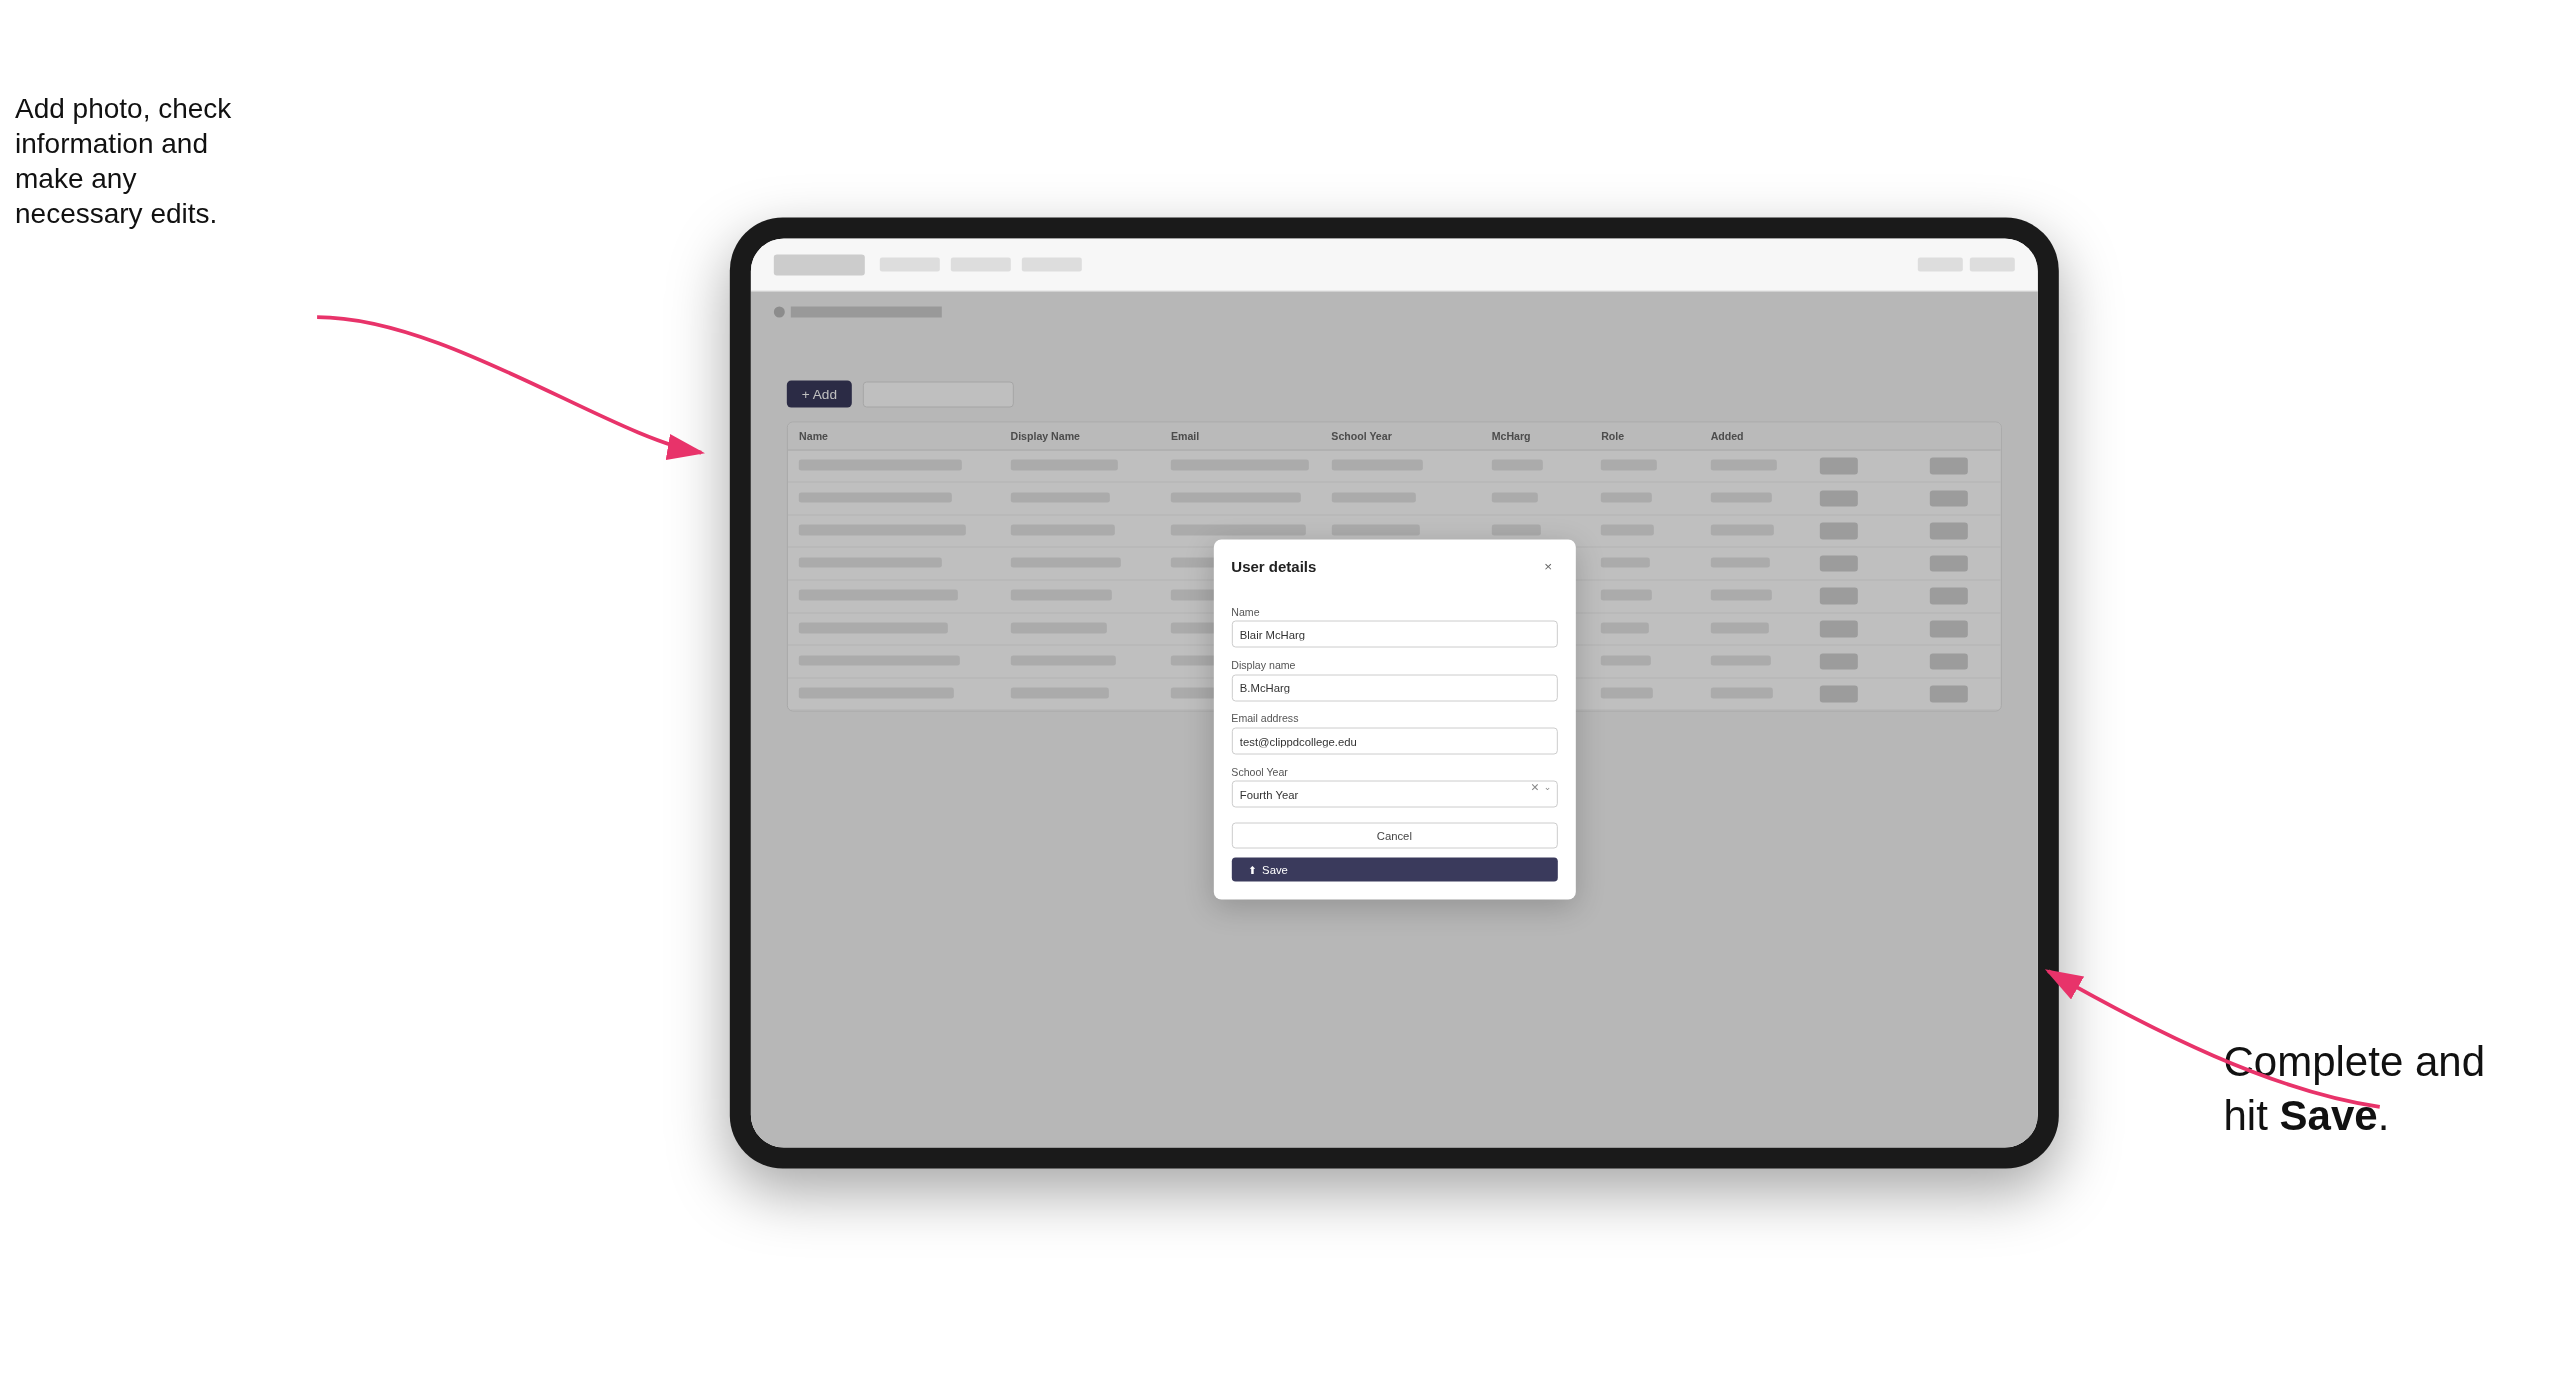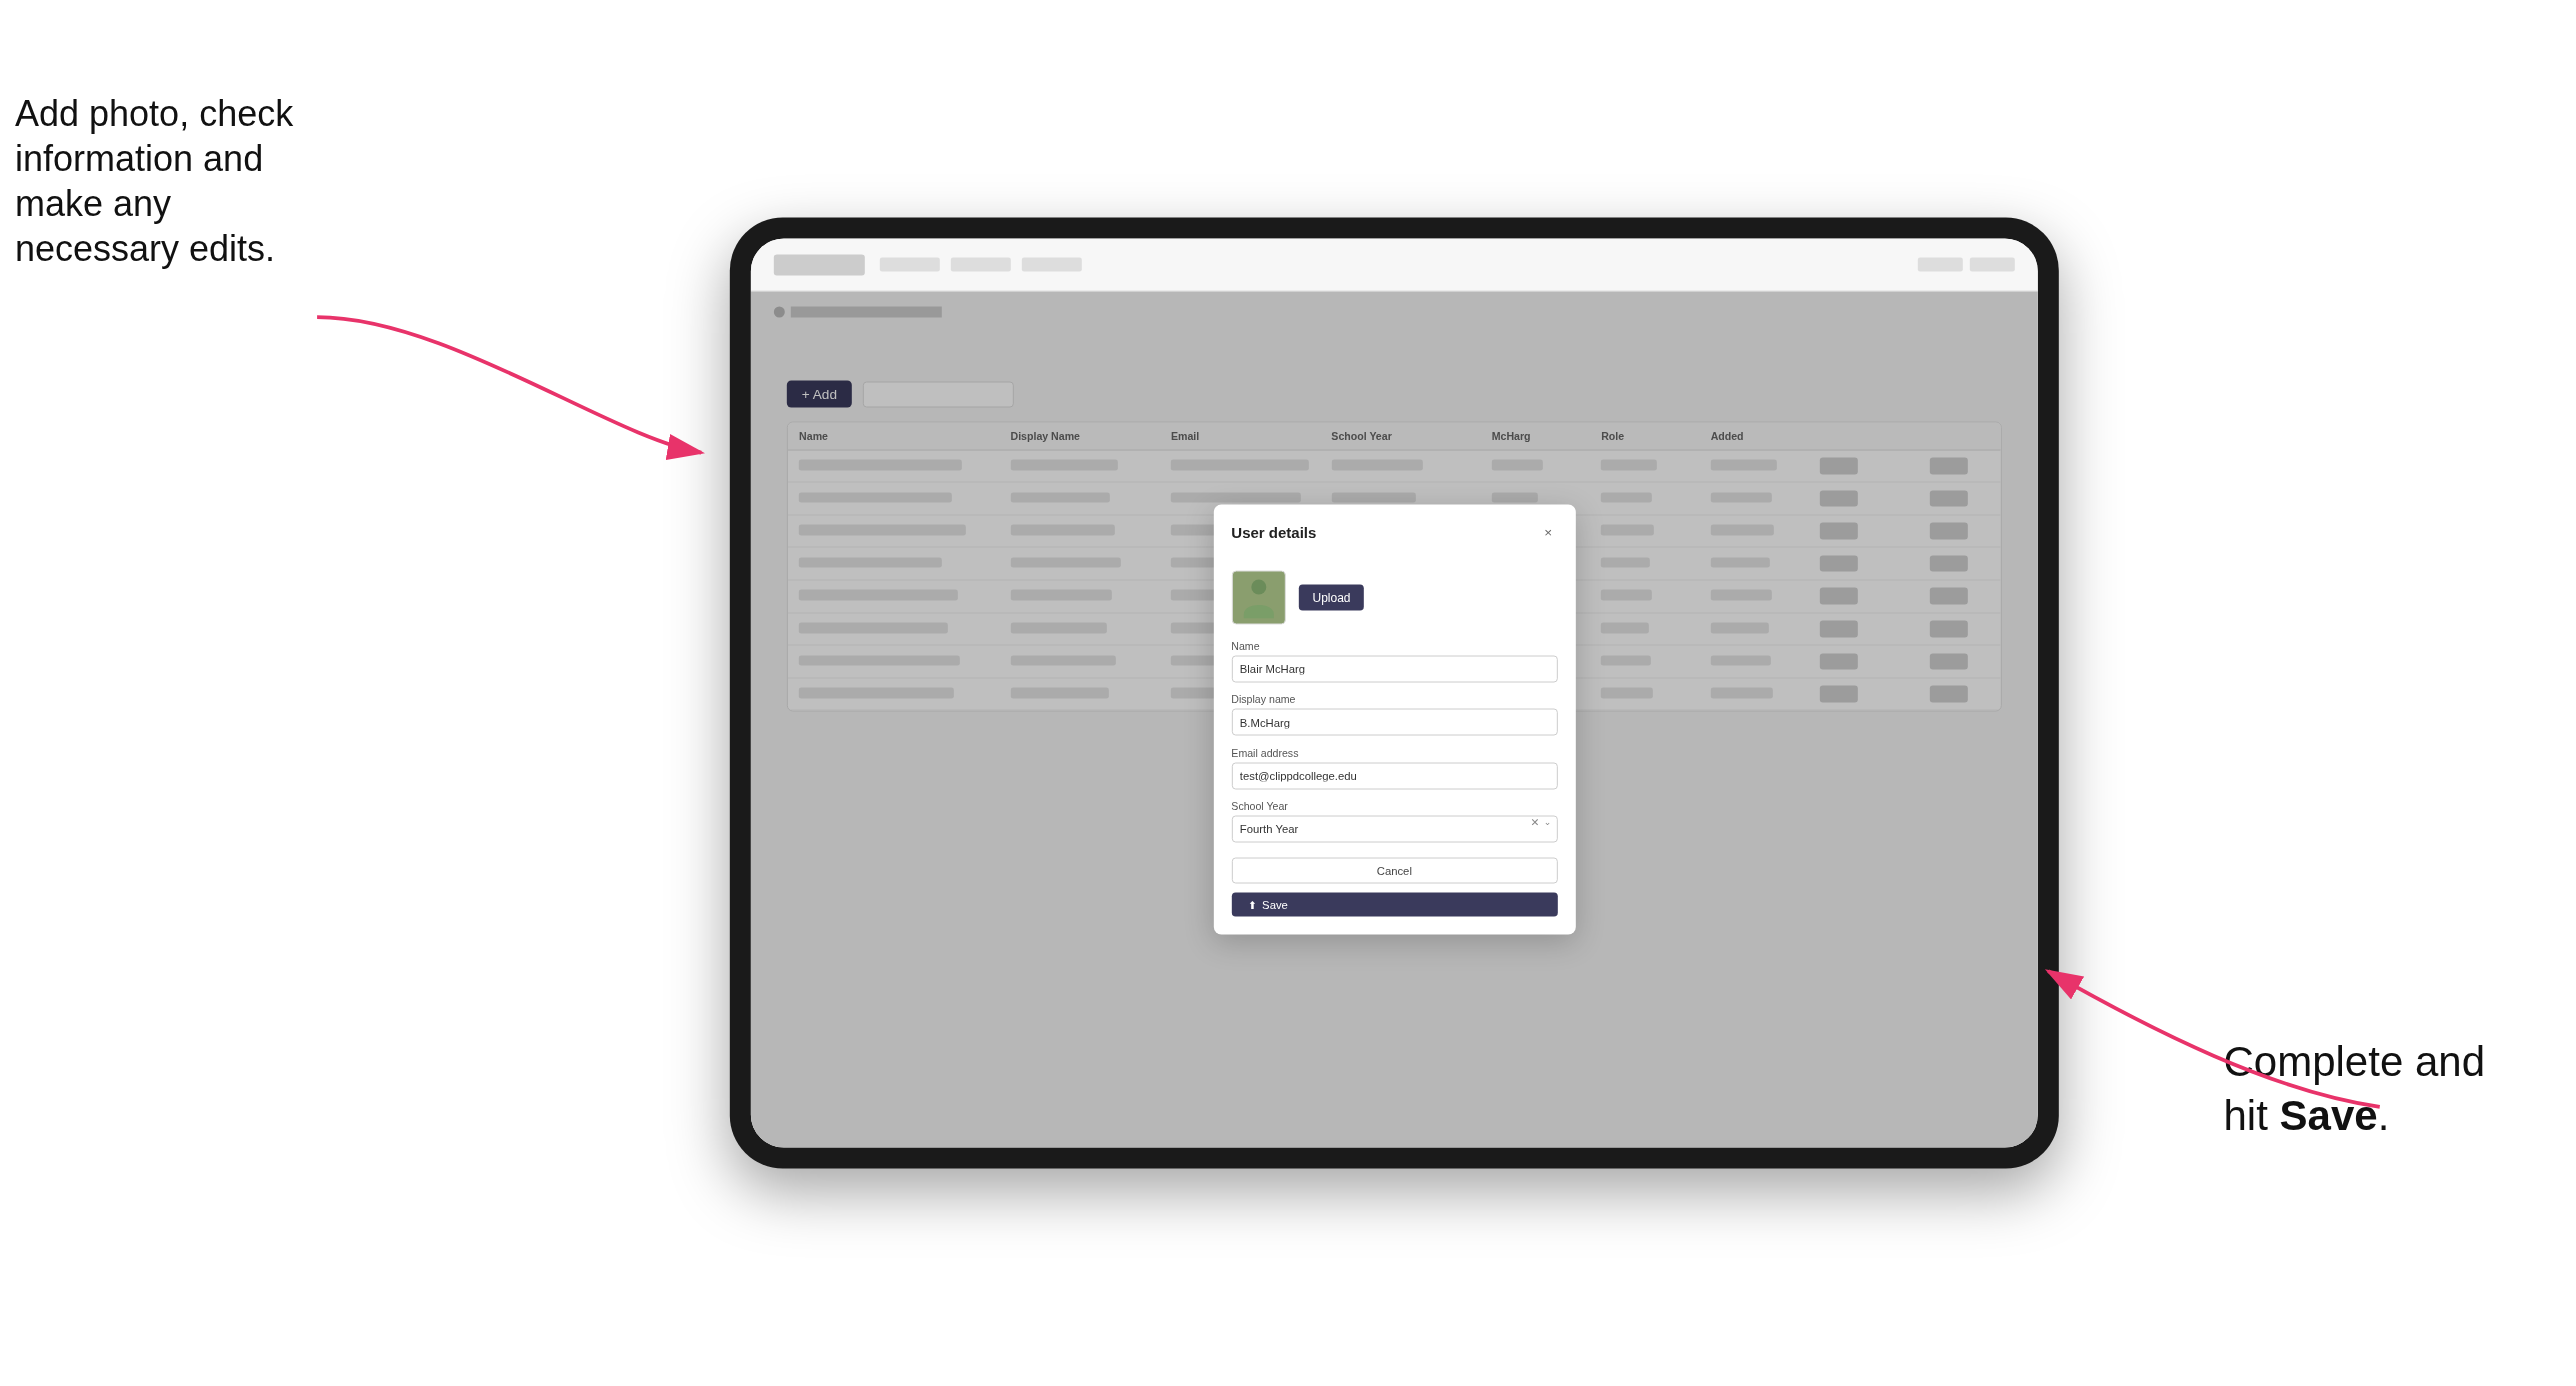--- a/index.html
+++ b/index.html
@@ -11,21 +11,21 @@
       height: 1386px;
       position: relative;
       overflow: hidden;
     }
 
     
     .annotation-left {
       position: absolute;
       left: 15px;
       top: 91px;
-      font-size: 36px;
+      font-size: 28px;
       line-height: 1.25;
       color: #111;
       font-weight: 400;
       max-width: 317px;
     }
 
     .annotation-right {
       position: absolute;
       right: 91px;
       bottom: 242px;
@@ -628,30 +628,20 @@
       </div>
 
       <div class="modal-overlay">
         <div class="modal">
 
           <div class="modal-header">
             <span class="modal-title">User details</span>
             <button class="modal-close">×</button>
           </div>
 
-          <div class="photo-section">
-            <div class="user-photo">
-
-              <svg width="36" height="42" viewBox="0 0 48 56" fill="none" xmlns="http://www.w3.org/2000/svg">
-                <ellipse cx="24" cy="14" rx="10" ry="10" fill="#6b8c5a"></ellipse>
-                <path d="M4 50 C4 34 44 34 44 50 L44 56 L4 56 Z" fill="#7a9e68"></path>
-              </svg>
-            </div>
-            <button class="upload-btn">Upload</button>
-          </div>
 
           <div class="form-group">
             <label class="form-label">Name</label>
             <input class="form-input" type="text" value="Blair McHarg" style="">
           </div>
 
           <div class="form-group">
             <label class="form-label">Display name</label>
             <input class="form-input" type="text" value="B.McHarg" style="">
           </div>

